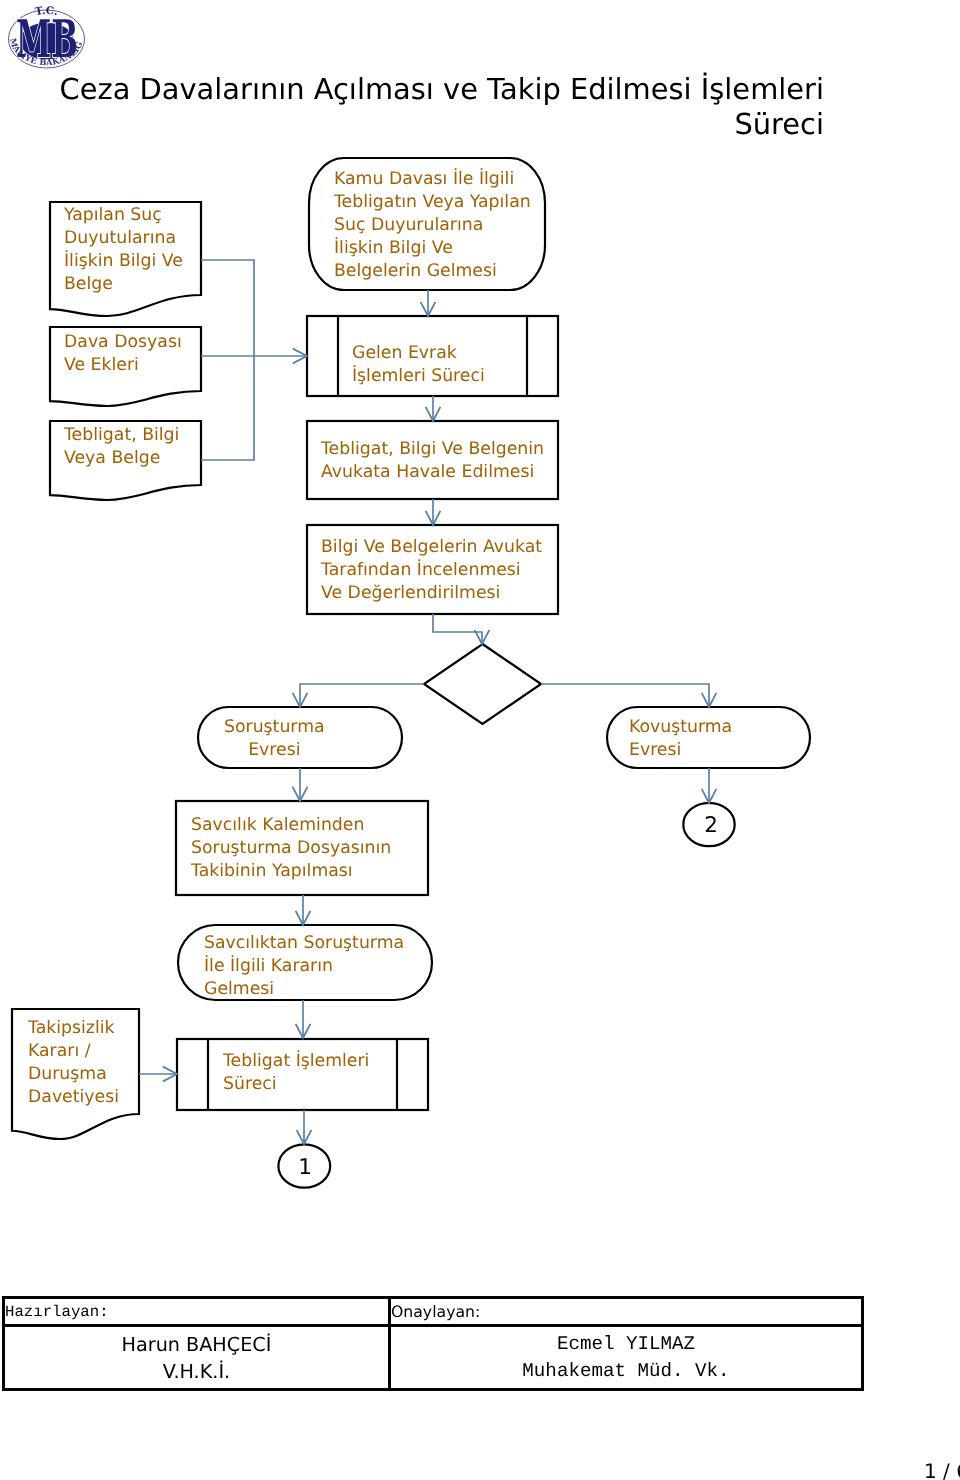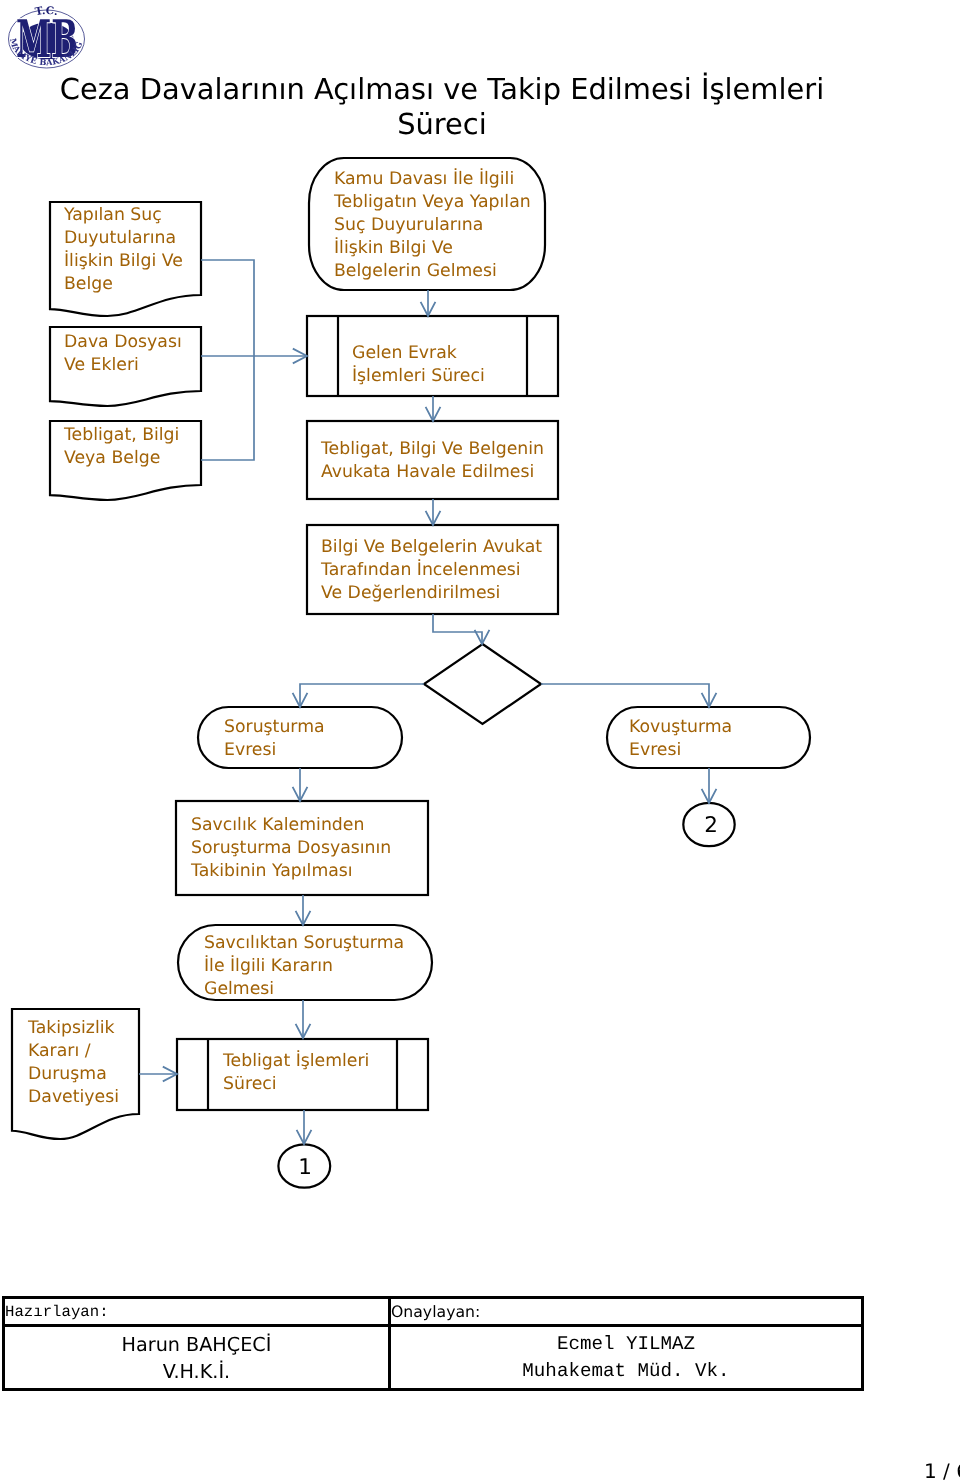--- a/index.html
+++ b/index.html
@@ -43,21 +43,21 @@
     </g>
     <text font-family="DejaVu Serif, serif" font-weight="bold" font-size="10.5" fill="#1e1f73">
       <textPath href="#arcTop" startOffset="50%" text-anchor="middle">T.C.</textPath>
     </text>
     <text font-family="DejaVu Serif, serif" font-weight="bold" font-size="8.3" fill="#2d2f84" letter-spacing="0.15">
       <textPath href="#arcBot" startOffset="50%" text-anchor="middle">MALİYE BAKANLIĞI</textPath>
     </text>
   </svg>
 
 
-  <div class="title" style="left:52px;top:72px;width:780px;">
+  <div class="title" style="left:44px;top:72px;width:780px;text-align:right;">
     <div style="white-space:nowrap;">Ceza Davalarının Açılması ve Takip Edilmesi İşlemleri</div>
     <div style="white-space:nowrap;">Süreci</div>
   </div>
 
   <svg id="flow" viewBox="0 0 960 1480">
       <path d="M50 202 H201 V295 C158.72 295, 137.57999999999998 316, 107.38 316 C81.71 316, 68.12 309.07, 50 309.07 Z" fill="#fff" stroke="#000000" stroke-width="2.2"></path>
       <path d="M50 327 H201 V391 C158.72 391, 137.57999999999998 406, 107.38 406 C81.71 406, 68.12 401.05, 50 401.05 Z" fill="#fff" stroke="#000000" stroke-width="2.2"></path>
       <path d="M50 421 H201 V485 C158.72 485, 137.57999999999998 500, 107.38 500 C81.71 500, 68.12 495.05, 50 495.05 Z" fill="#fff" stroke="#000000" stroke-width="2.2"></path>
       <rect x="309" y="158" width="236" height="132" rx="35" ry="45" fill="#fff" stroke="#000000" stroke-width="2.2"></rect>
       <g>
@@ -167,21 +167,21 @@
       </div>
       <div class="ftxt" style="left: 321px; top: 438px;">
         <div>Tebligat, Bilgi Ve Belgenin</div>
         <div>Avukata Havale Edilmesi</div>
       </div>
       <div class="ftxt" style="left: 321px; top: 536px;">
         <div>Bilgi Ve Belgelerin Avukat</div>
         <div>Tarafından İncelenmesi</div>
         <div>Ve Değerlendirilmesi</div>
       </div>
-      <div class="ftxt" style="left: 224px; top: 716px;">
+      <div class="ftxt" style="left: 224px; top: 716px; text-align: center;">
         <div>Soruşturma</div>
         <div>Evresi</div>
       </div>
       <div class="ftxt" style="left: 629px; top: 716px;">
         <div>Kovuşturma</div>
         <div>Evresi</div>
       </div>
       <div class="ftxt" style="left: 191px; top: 814px;">
         <div>Savcılık Kaleminden</div>
         <div>Soruşturma Dosyasının</div>

